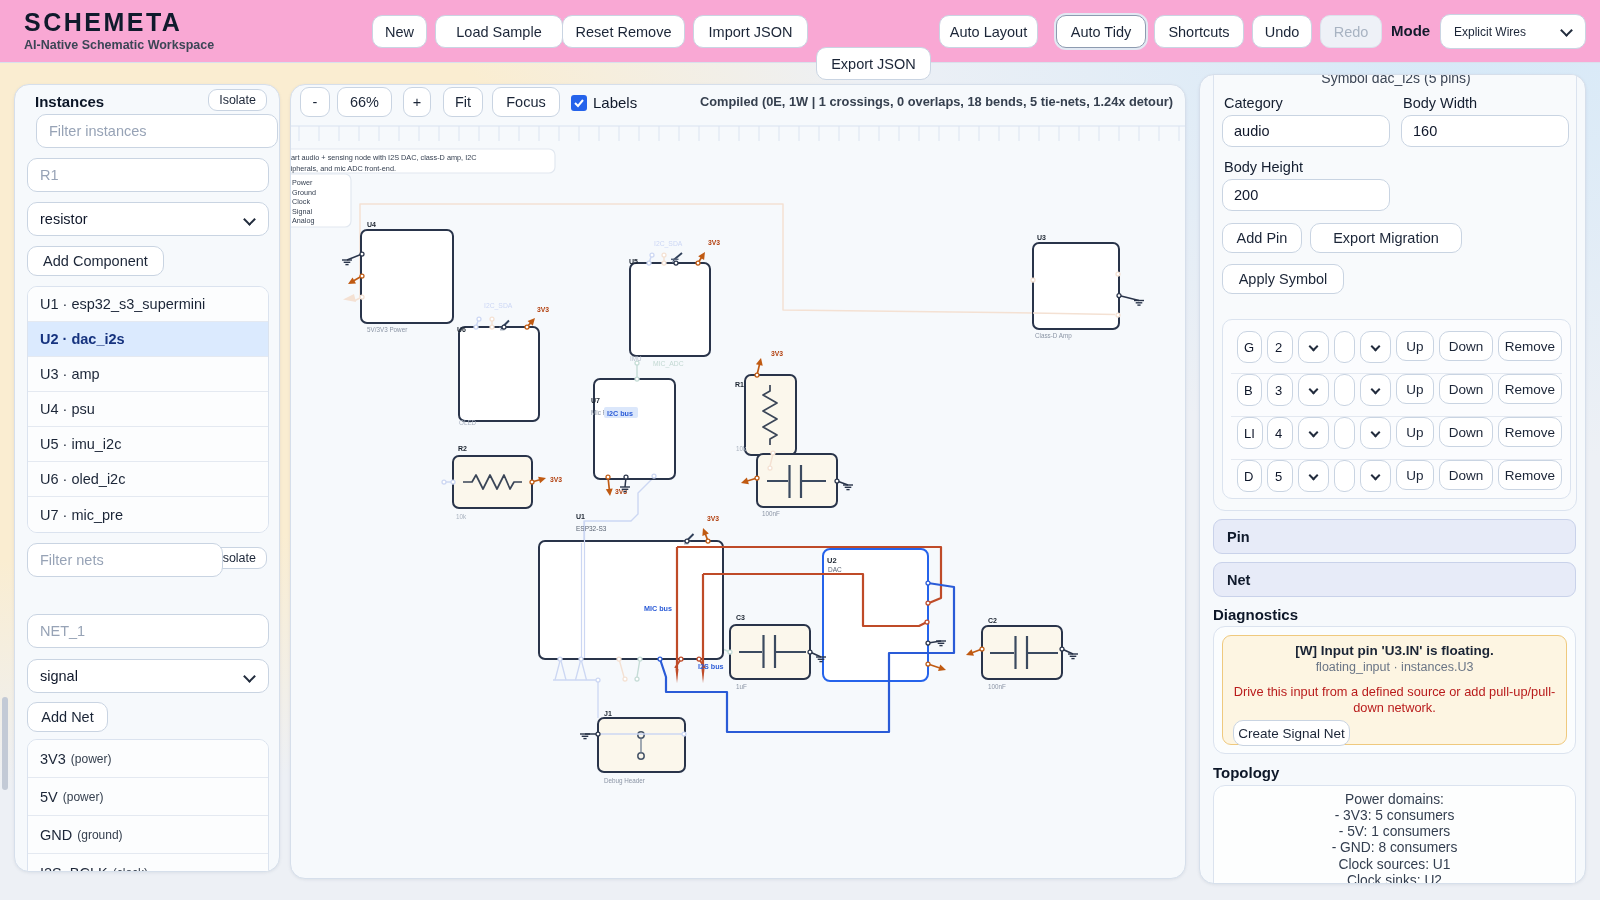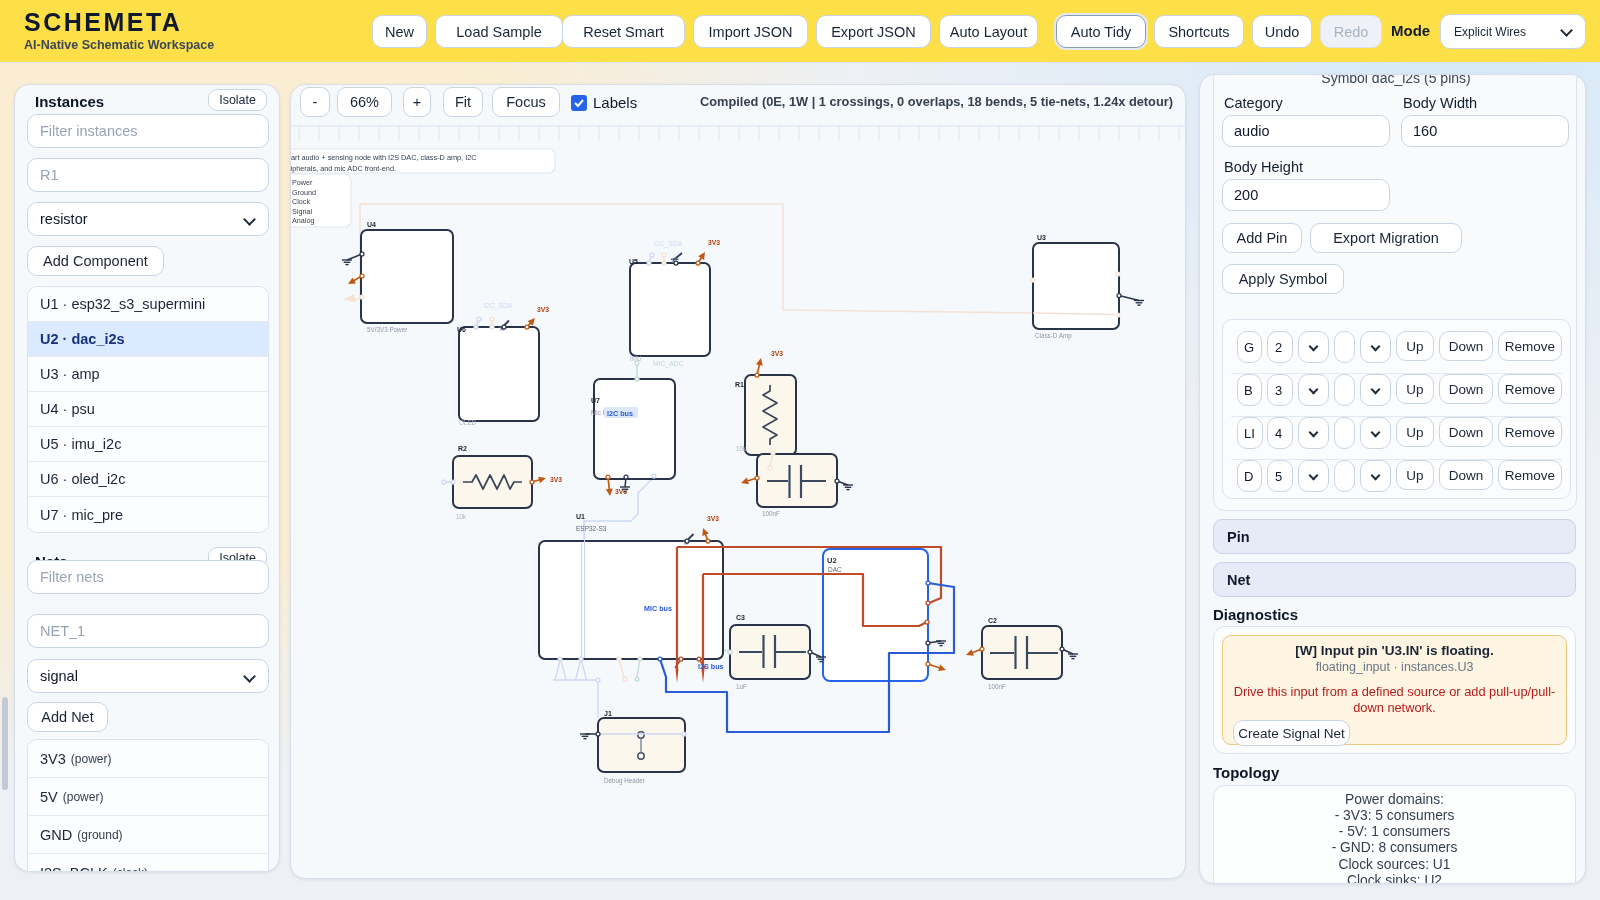--- a/index.html
+++ b/index.html
@@ -7,21 +7,21 @@
   body {
     font-family:"Liberation Sans", sans-serif;
     color:#0f172a;
     background:
       radial-gradient(1000px 750px at 92% 0%, #d4e8f8 0%, rgba(212,232,248,0) 62%),
       radial-gradient(1250px 820px at 5% 28%, #faedd1 0%, #faedd1 38%, rgba(250,237,209,0) 66%),
       #edf0f5;
     position:relative;
   }
   .hdr { position:absolute; left:0; top:0; width:1600px; height:63px;
-    background:#fde047; border-bottom:1px solid #d9e1ec; }
+    background:#f9a8d4; border-bottom:1px solid #d9e1ec; }
   .brand { position:absolute; left:24px; top:8px; font-size:25px; font-weight:bold;
     letter-spacing:2.5px; color:#101a2c; }
   .brandsub { position:absolute; left:24px; top:38px; font-size:12.5px; font-weight:bold; color:#3c4656; }
   .hbtn { position:absolute; top:15px; height:33px; background:#fff; border:1px solid #c9d4e2;
     border-radius:10px; font-size:14.5px; color:#1b2537; font-family:inherit;
     display:flex; align-items:center; justify-content:center; }
   .mode-lbl { position:absolute; top:22px; font-size:15px; font-weight:bold; color:#111a2b; }
   .hsel { position:absolute; top:14px; height:35px; background:#fff; border:1px solid #c9d4e2;
     border-radius:10px; font-size:12px; color:#1b2537; display:flex; align-items:center; padding-left:13px; }
   .caret { width:9px; height:9px; border-right:2px solid #222c3d; border-bottom:2px solid #222c3d;
@@ -59,55 +59,55 @@
     display:flex; align-items:center; padding:0 13px; font-weight:bold; font-size:14.5px; color:#101a2c; }
 </style>
 </head>
 <body>
 
 <div class="hdr">
   <div class="brand">SCHEMETA</div>
   <div class="brandsub">AI-Native Schematic Workspace</div>
   <div class="hbtn" style="left:372px; width:55px;">New</div>
   <div class="hbtn" style="left:435px; width:128px;">Load Sample</div>
-  <div class="hbtn" style="left:562px; width:123px;">Reset Smart</div>
+  <div class="hbtn" style="left:562px; width:123px;">Reset Remove</div>
   <div class="hbtn" style="left:693px; width:115px;">Import JSON</div>
-  <div class="hbtn" style="left:816px; width:115px;">Export JSON</div>
+  <div class="hbtn" style="left:816px; width:115px;margin-top:32px;">Export JSON</div>
   <div class="hbtn" style="left:939px; width:99px;">Auto Layout</div>
   <div class="hbtn" style="left:1056px; width:90px; border:1.5px solid #8d9bb0; box-shadow:0 0 0 2px #e2e9f3;">Auto Tidy</div>
   <div class="hbtn" style="left:1154px; width:90px;">Shortcuts</div>
   <div class="hbtn" style="left:1252px; width:60px;">Undo</div>
   <div class="hbtn" style="left:1320px; width:62px; color:#a8b3c2; background:#eef1f7; border-color:#dbe2ec;">Redo</div>
   <div class="mode-lbl" style="left:1391px;">Mode</div>
   <div class="hsel" style="left:1440px; width:146px;">Explicit Wires
     <div class="caret" style="right:14px; top:11px;"></div>
   </div>
 </div>
 
 <div class="card" id="leftcard">
   <span class="sechdr" style="position:absolute; left:20px; top:8px;">Instances</span>
   <span class="sbtn-sm" style="position:absolute; right:12px; top:4px;">Isolate</span>
-  <div class="inp ph" style="position:absolute; left:12px; top:29px; width:242px;">Filter instances</div>
+  <div class="inp ph" style="position:absolute; left:21px; top:29px; width:242px;">Filter instances</div>
   <div class="inp ph" style="position:absolute; left:12px; top:73px; width:242px;">R1</div>
   <div class="inp" style="position:absolute; left:12px; top:117px; width:242px;">resistor
     <div class="caret" style="right:14px; top:12px;"></div>
   </div>
   <div class="hbtn" style="left:12px; top:161px; width:137px; height:30px;">Add Component</div>
   <div class="listbox" style="position:absolute; left:12px; top:201px; width:242px;">
     <div class="li">U1 · esp32_s3_supermini</div>
     <div class="li sel">U2 · dac_i2s</div>
     <div class="li">U3 · amp</div>
     <div class="li">U4 · psu</div>
     <div class="li">U5 · imu_i2c</div>
     <div class="li">U6 · oled_i2c</div>
     <div class="li">U7 · mic_pre</div>
   </div>
   <span class="sechdr" style="position:absolute; left:20px; top:468px;">Nets</span>
   <span class="sbtn-sm" style="position:absolute; right:12px; top:462px;">Isolate</span>
-  <div class="inp ph" style="position:absolute; left:12px; top:475px; width:242px;">Filter nets</div>
+  <div class="inp ph" style="position:absolute; left:12px; top:458px; width:196px;">Filter nets</div>
   <div class="inp ph" style="position:absolute; left:12px; top:529px; width:242px;">NET_1</div>
   <div class="inp" style="position:absolute; left:12px; top:574px; width:242px;">signal
     <div class="caret" style="right:14px; top:12px;"></div>
   </div>
   <div class="hbtn" style="left:12px; top:617px; width:81px; height:30px;">Add Net</div>
   <div class="listbox" style="position:absolute; left:12px; top:654px; width:242px;">
     <div class="li" style="height:38px;">3V3 <small>(power)</small></div>
     <div class="li" style="height:38px;">5V <small>(power)</small></div>
     <div class="li" style="height:38px;">GND <small>(ground)</small></div>
     <div class="li" style="height:38px;">I2S_BCLK <small>(clock)</small></div>

